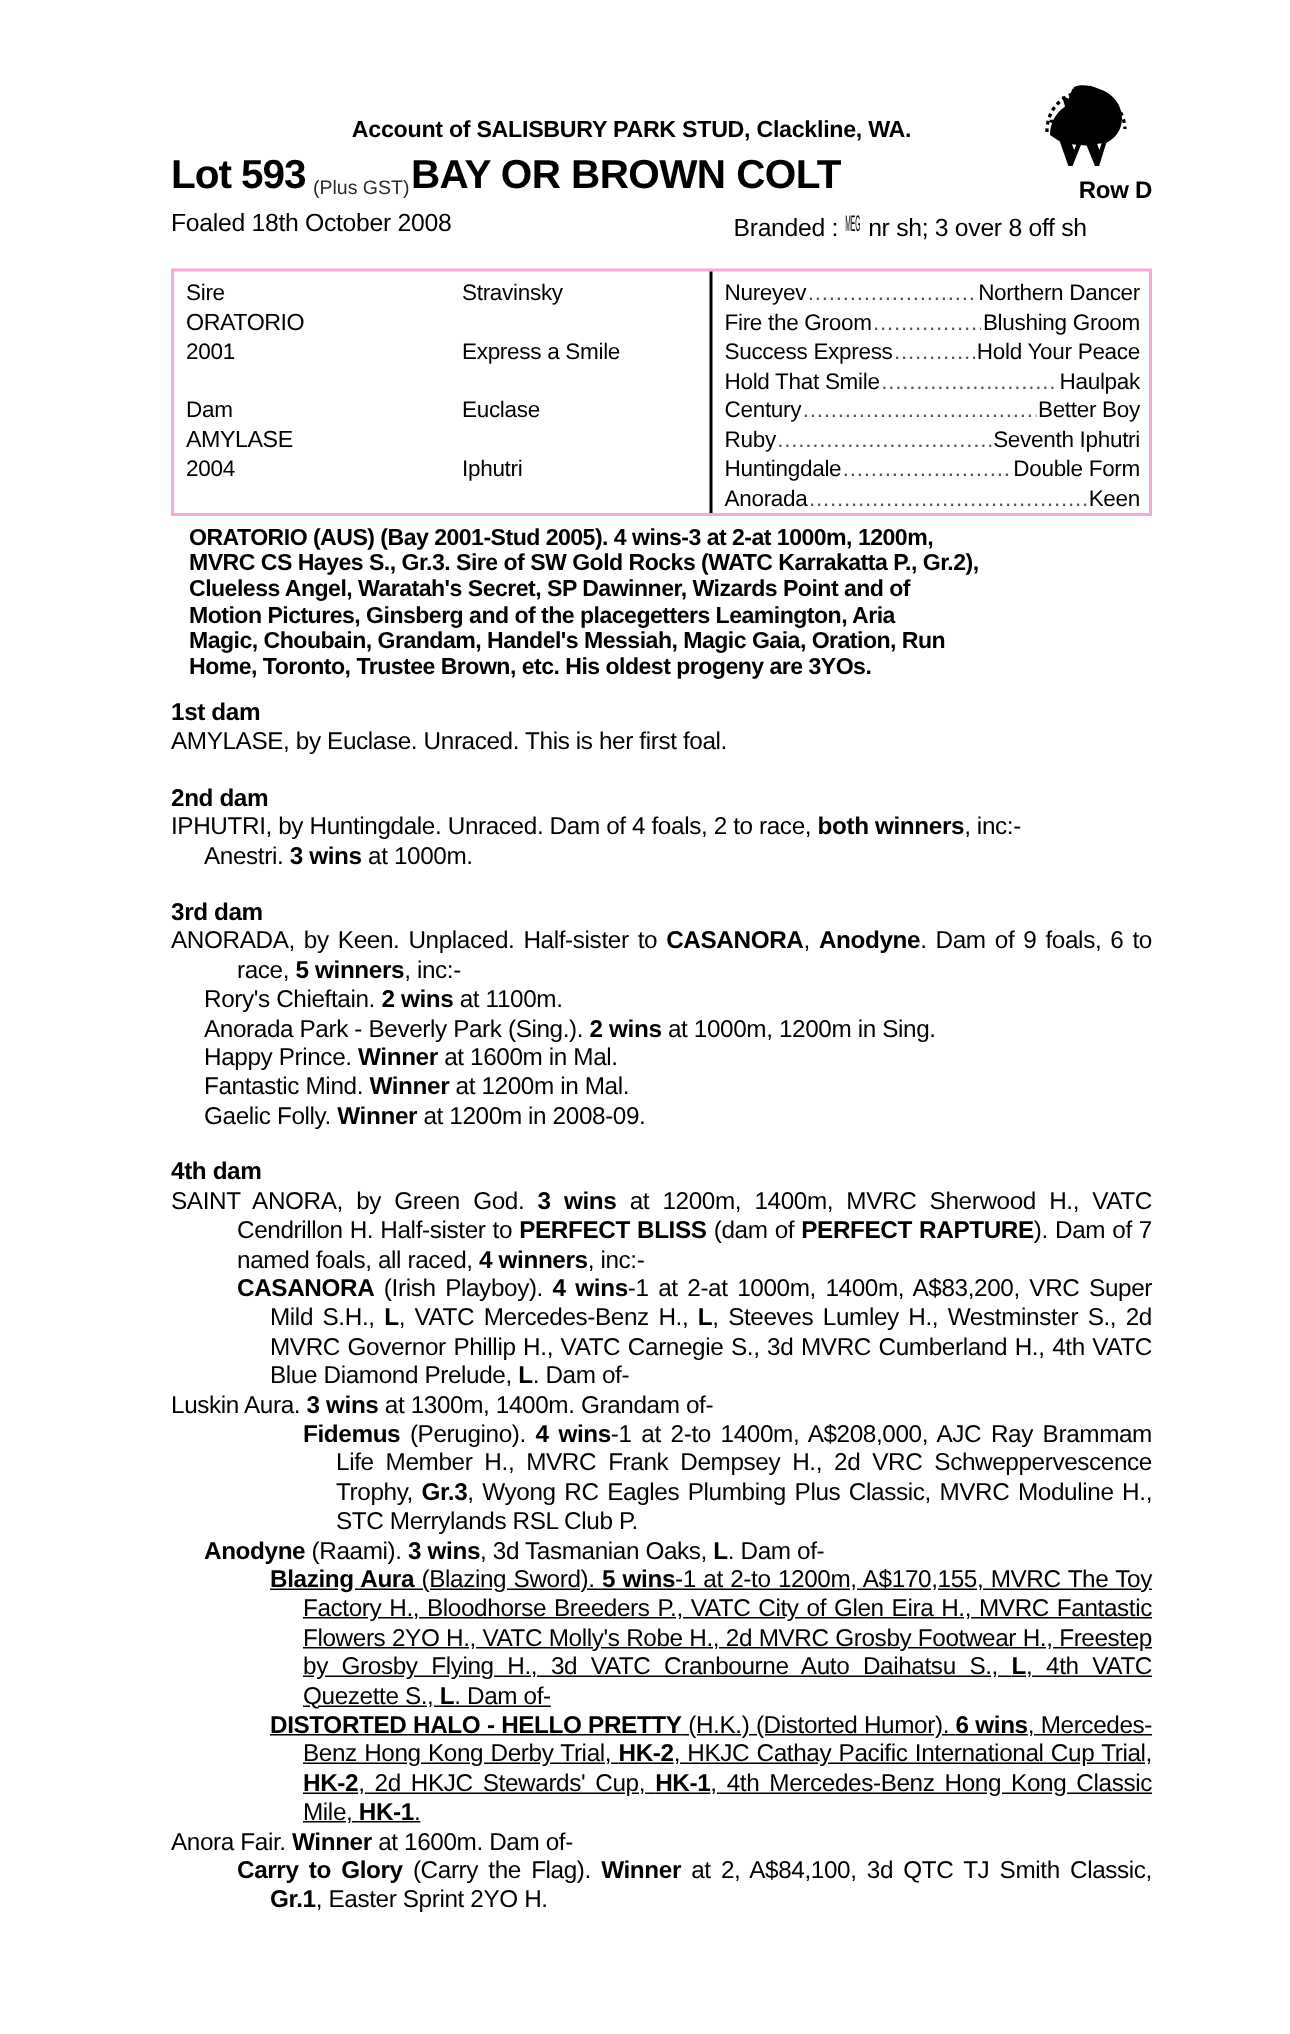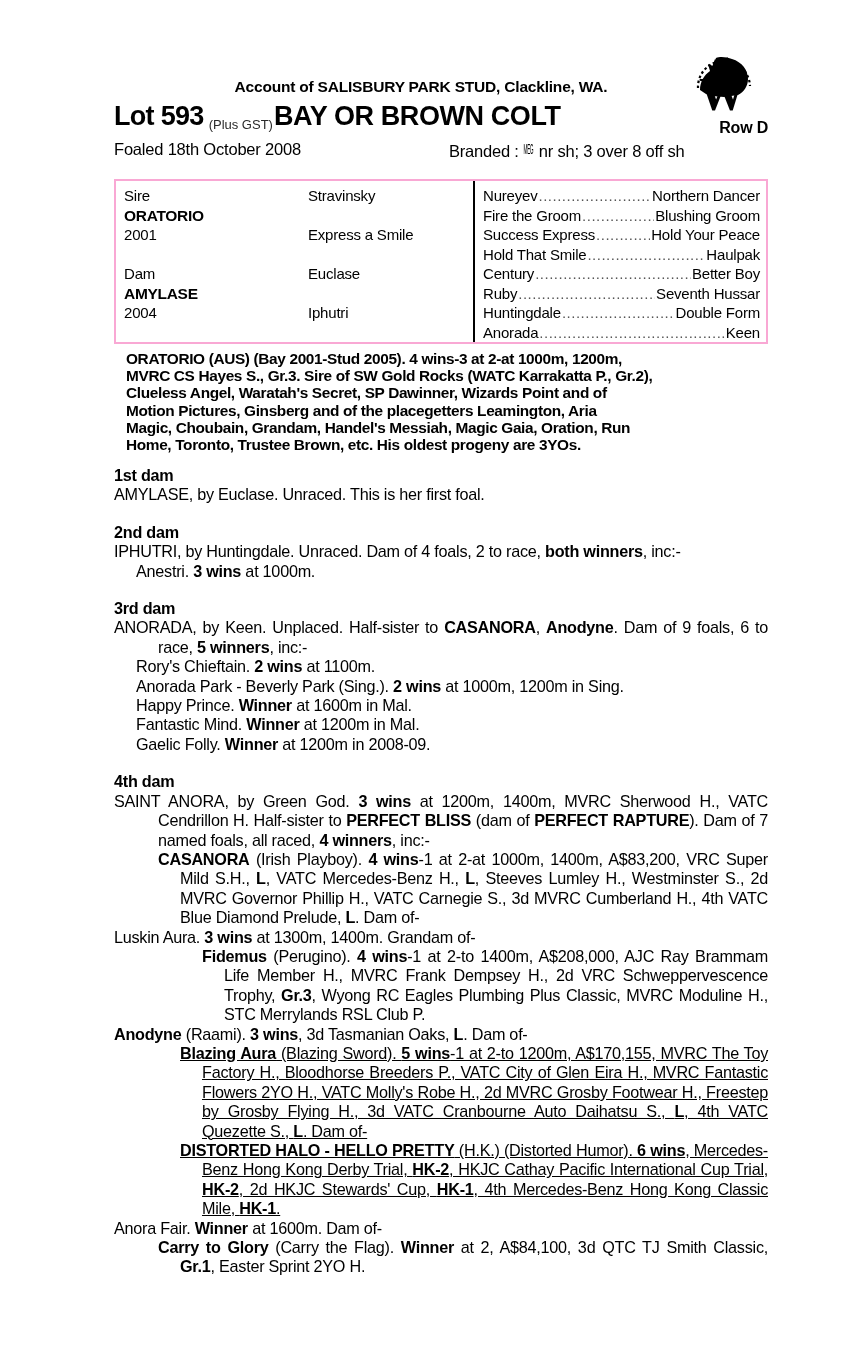--- a/index.html
+++ b/index.html
@@ -66,20 +66,21 @@
     top: 41px;
     font-size: 16px;
     font-weight: bold;
     letter-spacing: -0.2px;
   }
   .foaled-row {
     display: flex;
     margin-top: 8px;
     font-size: 16.5px;
     letter-spacing: -0.2px;
+    gap: 40px;
   }
   .foaled-text { width: 335px; }
   .branded-text { white-space: nowrap; display:flex; align-items:baseline;}
   .brand-mark {
     display: inline-block;
     position: relative;
     width: 17px;
     height: 17px;
     vertical-align: -2px;
     margin: 0 2px 0 1px;
@@ -121,21 +122,21 @@
   }
   .ped-col {
     position: absolute;
     font-size: 15px;
     letter-spacing: -0.2px;
   }
   .ped-col-1 { left: 8px;  top: 5px; width: 180px; }
   .ped-col-2 { left: 192px; top: 5px; width: 165px; }
   .ped-col-3 { left: 367px; top: 5px; right: 6px; }
   .ped-line { height: 19.5px; line-height: 19.5px; white-space: nowrap; overflow: hidden;}
-  .ped-line.bold { font-weight: bold; letter-spacing: -0.3px; font-size: 15.5px;}
+  .ped-line.bold { font-weight: normal; letter-spacing: -0.3px; font-size: 15.5px;}
   .ped-gp {
     display: flex;
     align-items: baseline;
     height: 19.5px;
     line-height: 19.5px;
     white-space: nowrap;
   }
   .ped-gp .nm { flex: 0 0 auto; }
   .ped-gp .dots {
     flex: 1 1 auto;
@@ -175,21 +176,21 @@
   }
   .dam-head {
     font-weight: bold;
     font-size: 16.2px;
     margin-top: 0px;
   }
   .sec-gap { height: 18px; }
   .para { text-align: justify; }
   .para.nojust { text-align: left; }
   .i0 { margin-left: 0px; }
-  .i1 { }
+  .i1 { margin-left: 22px; }
   .hang1 { padding-left: 44px; text-indent: -22px; }
   .hang2 { padding-left: 66px; text-indent: -22px; }
   .hang3 { padding-left: 88px; text-indent: -22px; text-decoration: underline; }
   .hang4 { padding-left: 110px; text-indent: -22px; }
   .hang0 { padding-left: 44px; text-indent: -44px; }
   b, .b { font-weight: bold; }
 </style>
 </head>
 <body>
 
@@ -281,21 +282,21 @@
           <span class="sire2">Haulpak</span>
         </div>
         <div class="ped-gp">
           <span class="nm">Century</span>
           <span class="dots">.........................................................</span>
           <span class="sire2">Better Boy</span>
         </div>
         <div class="ped-gp">
           <span class="nm">Ruby</span>
           <span class="dots">.........................................................</span>
-          <span class="sire2">Seventh Hussar</span>
+          <span class="sire2">Seventh Iphutri</span>
         </div>
         <div class="ped-gp">
           <span class="nm">Huntingdale</span>
           <span class="dots">.........................................................</span>
           <span class="sire2">Double Form</span>
         </div>
         <div class="ped-gp">
           <span class="nm">Anorada</span>
           <span class="dots">.........................................................</span>
           <span class="sire2">Keen</span>

